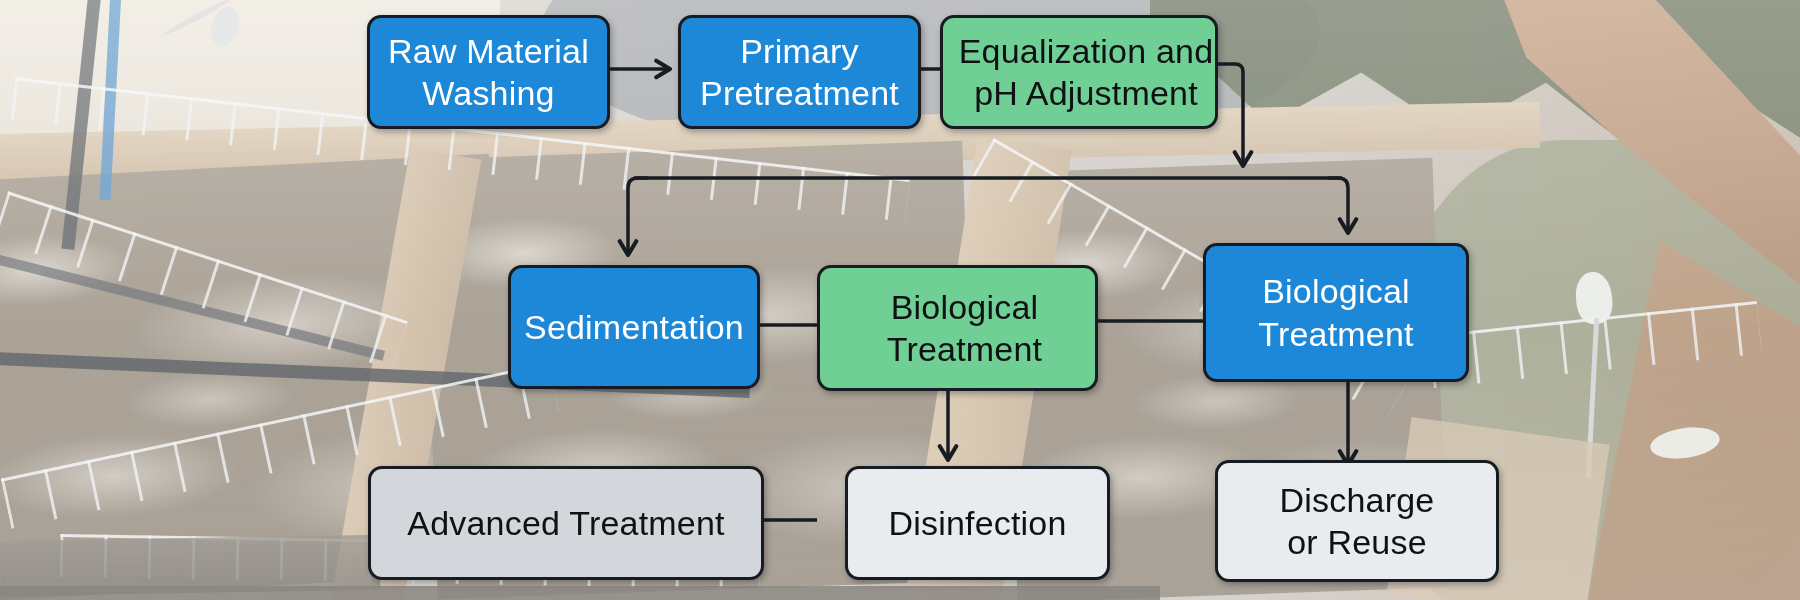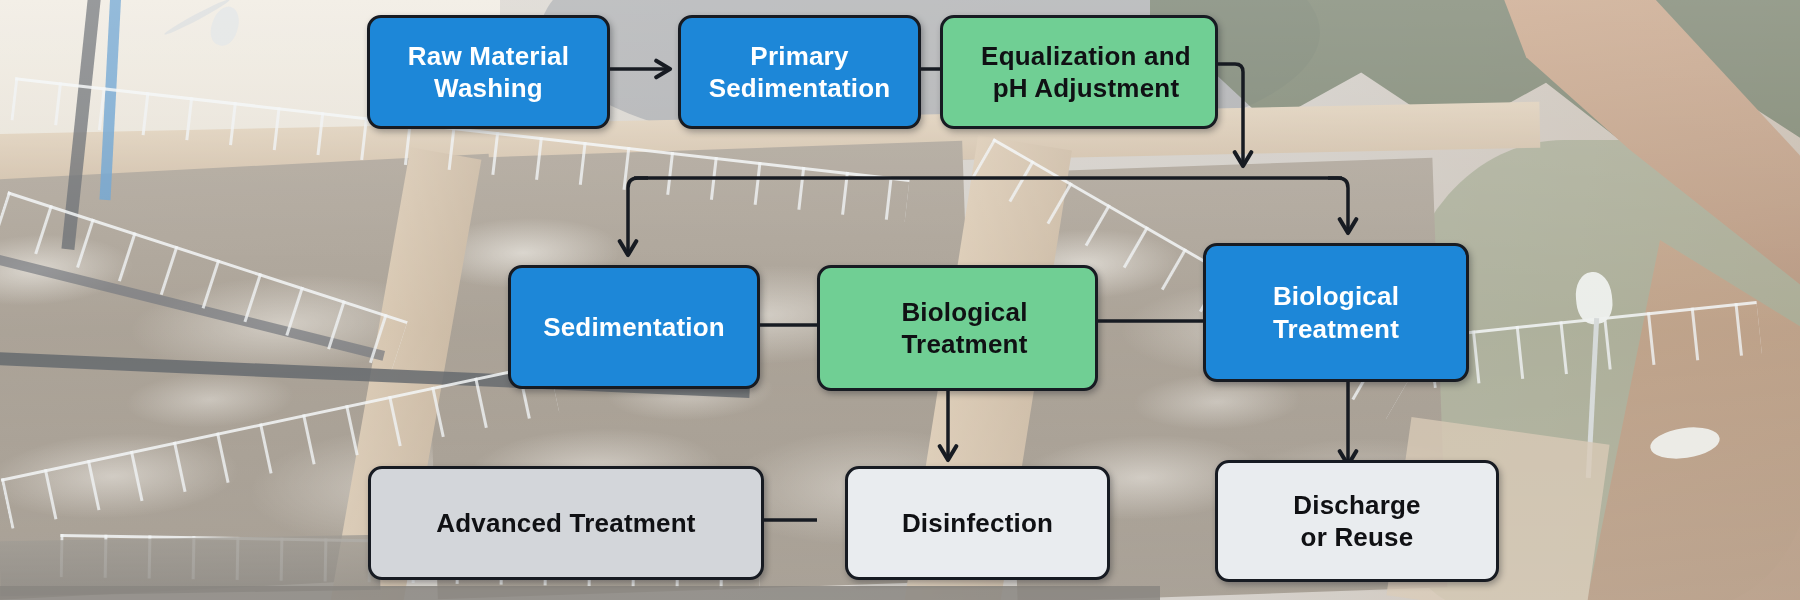--- a/index.html
+++ b/index.html
@@ -68,21 +68,21 @@
   .concrete-br{left:1398px;top:430px;width:200px;height:180px;background:#cbb79c;transform:rotate(8deg);opacity:.8;}
   
   .edges{position:absolute;inset:0;pointer-events:none;}
   .node{position:absolute;border:3.5px solid #171b22;border-radius:14px;
     display:flex;align-items:center;justify-content:center;text-align:center;
     box-shadow:2px 3px 6px rgba(25,28,35,.35);}
   .node-blue{background:#1d87d8;color:#ffffff;}
   .node-green{background:#70cf94;color:#101114;padding-left:14px;}
   .node-gray{background:#d3d6da;color:#101114;}
   .node-light{background:#e9ecef;color:#101114;margin-left:28px;}
-  .node-label{white-space:pre-line;font-weight:bold;font-size:26px;line-height:1.24;letter-spacing:.2px;}
+  .node-label{white-space:pre-line;font-weight:normal;font-size:34px;line-height:1.24;letter-spacing:.2px;}
 </style>
 </head>
 <body>
 
 <div class="photo">
   <div class="ph building"></div>
   <div class="ph clarifier"></div>
   <div class="ph trees"></div>
   <div class="ph scrub"></div>
   <div class="ph road1"></div>
@@ -133,21 +133,21 @@
     <path d="M758 520 L817 520"></path>
   </g>
 </svg>
 
 <div class="node node-blue" style="left:367px;top:15px;width:237px;height:108px">
   <span class="node-label">Raw Material
 Washing</span>
 </div>
 <div class="node node-blue" style="left:678px;top:15px;width:237px;height:108px">
   <span class="node-label">Primary
-Sedimentation</span>
+Pretreatment</span>
 </div>
 <div class="node node-green" style="left:940px;top:15px;width:258px;height:108px">
   <span class="node-label">Equalization and
 pH Adjustment</span>
 </div>
 <div class="node node-blue" style="left:508px;top:265px;width:246px;height:118px">
   <span class="node-label">Sedimentation</span>
 </div>
 <div class="node node-green" style="left:817px;top:265px;width:261px;height:120px">
   <span class="node-label">Biological

